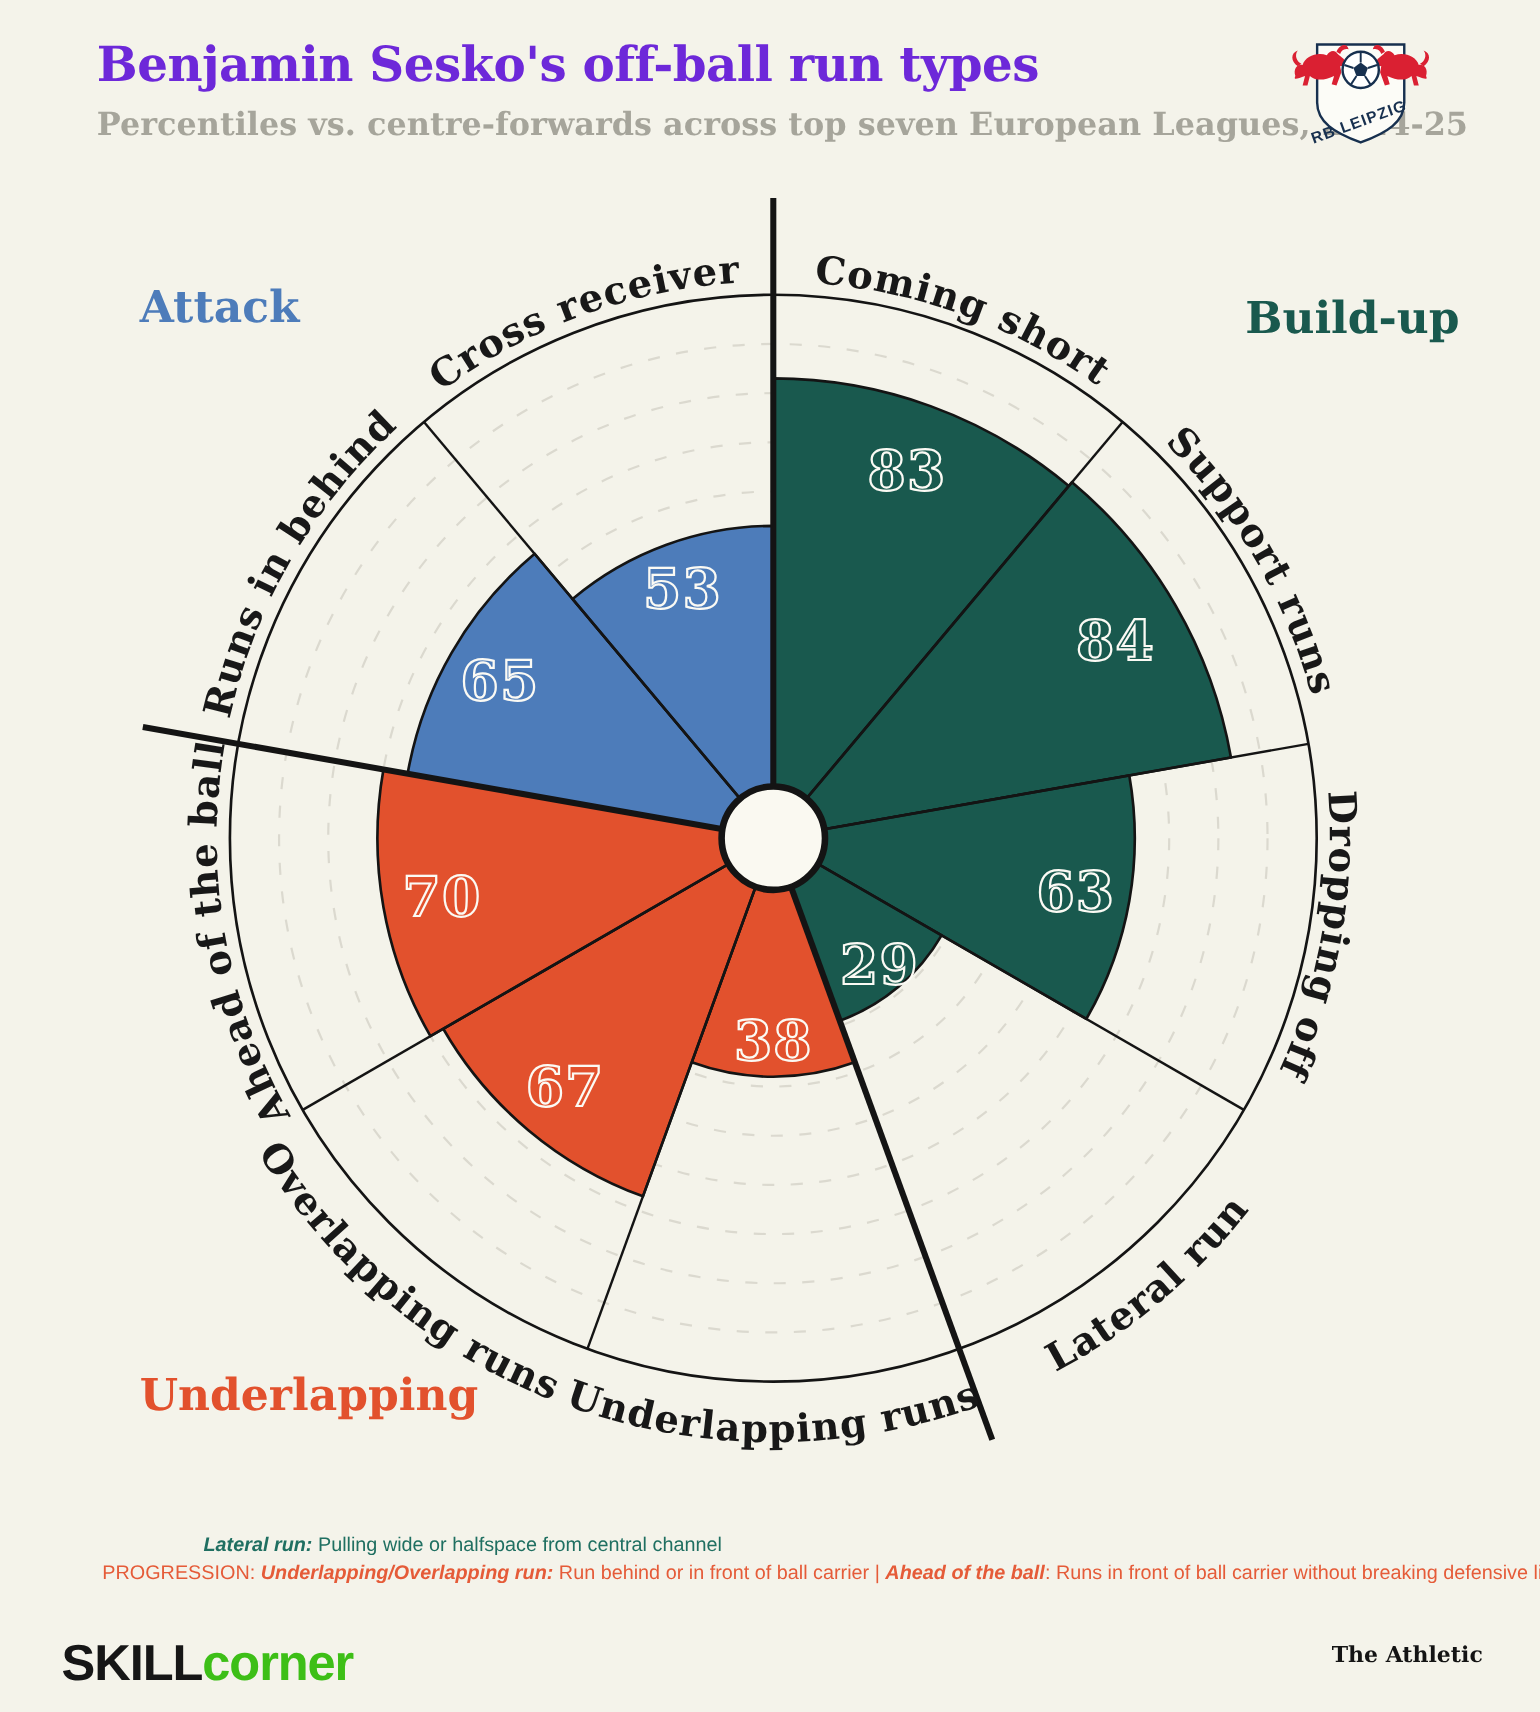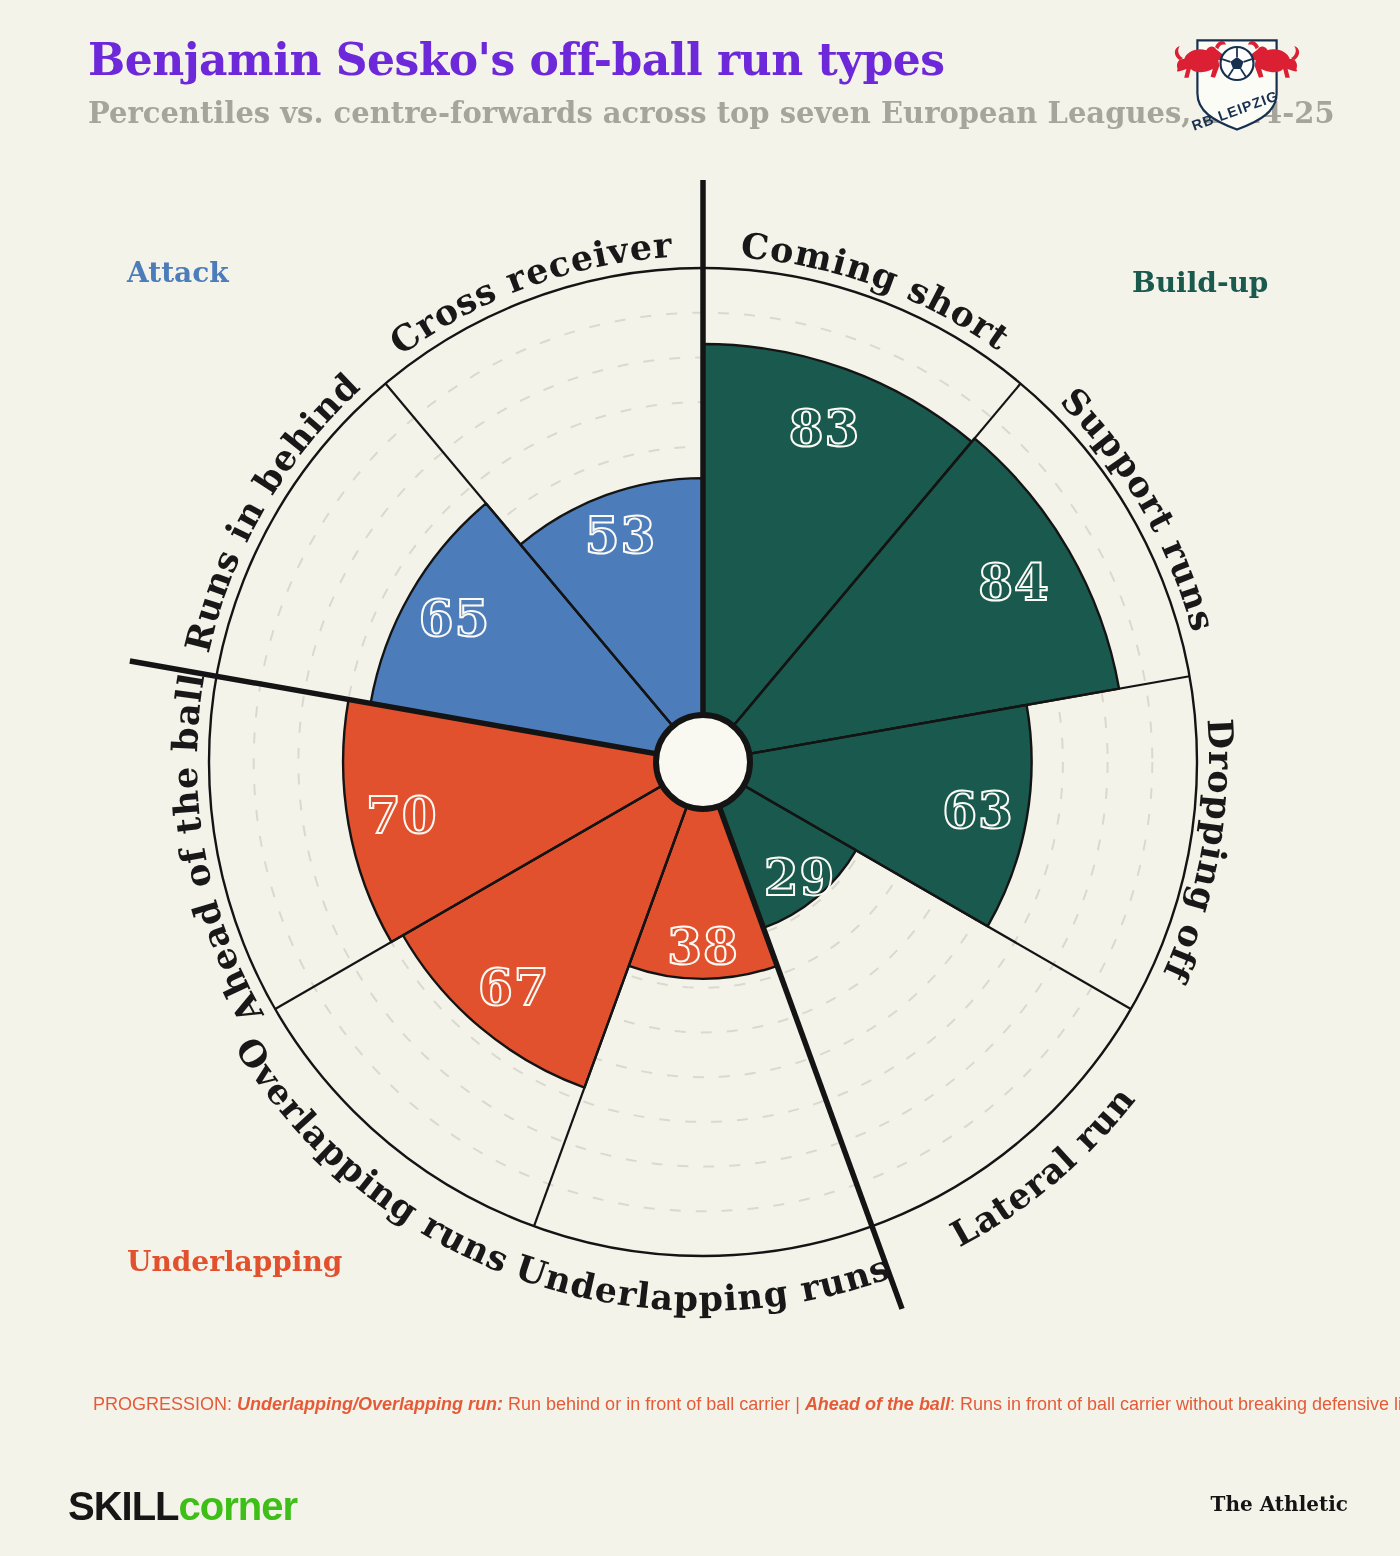--- a/index.html
+++ b/index.html
@@ -10,34 +10,34 @@
   .abs{position:absolute;}
   .title{
     left:88px;top:34px;font-size:44px;font-weight:700;color:#6d28d9;
     letter-spacing:-0.5px;
   }
   .subtitle{
     left:88px;top:96px;font-size:29px;font-weight:700;color:#a6a59b;
   }
   .badge{left:1170px;top:14px;width:134px;height:132px;}
   #chart-svg{left:0;top:0;width:1400px;height:1556px;}
-  .cat-label{font-size:28px;font-weight:700;}
+  .cat-label{font-size:40px;font-weight:700;}
   .cat-attack{left:127px;top:256px;}
   .cat-buildup{left:1132px;top:266px;}
   .cat-progression{left:127px;top:1245px;}
   .legend{
     left:93px;top:1392px;width:1270px;
     font-family:"Liberation Sans",sans-serif;font-size:18px;line-height:25px;
   }
   .legend-line{white-space:nowrap;}
   .legend-line.indent{padding-left:92px;}
   .legend-line .em{font-weight:bold;font-style:italic;}
   .skillcorner{
-    left:68px;top:1484px;font-family:"Liberation Sans",sans-serif;
-    font-size:40px;font-weight:800;letter-spacing:-1px;white-space:nowrap;
+    left:56px;top:1484px;font-family:"Liberation Sans",sans-serif;
+    font-size:46px;font-weight:800;letter-spacing:-1px;white-space:nowrap;
   }
   .sc-skill{color:#161616;}
   .sc-corner{color:#3dbf17;}
   .athletic{
     right:52px;top:1492px;font-size:20px;font-weight:700;color:#141414;
     white-space:nowrap;
   }
 </style>
 </head>
 <body>
@@ -130,19 +130,20 @@
     <text font-family="&quot;DejaVu Serif&quot;,serif" font-size="35" font-weight="bold" fill="#181818" letter-spacing="1"><textPath href="#labelpath6" xlink:href="#labelpath6" startOffset="50%" text-anchor="middle">Ahead of the ball</textPath></text>
     <text font-family="&quot;DejaVu Serif&quot;,serif" font-size="35" font-weight="bold" fill="#181818" letter-spacing="1"><textPath href="#labelpath7" xlink:href="#labelpath7" startOffset="50%" text-anchor="middle">Runs in behind</textPath></text>
     <text font-family="&quot;DejaVu Serif&quot;,serif" font-size="35" font-weight="bold" fill="#181818" letter-spacing="1"><textPath href="#labelpath8" xlink:href="#labelpath8" startOffset="50%" text-anchor="middle">Cross receiver</textPath></text>
   </svg>
 
 <div class="abs cat-label cat-attack" style="color: rgb(77, 124, 186);">Attack</div>
 <div class="abs cat-label cat-buildup" style="color: rgb(25, 89, 78);">Build-up</div>
 <div class="abs cat-label cat-progression" style="color: rgb(226, 81, 45);">Underlapping</div>
 
 <div class="abs legend" id="legend">
+    <div class="legend-line indent" style="color: rgb(31, 111, 97);"><span class="em">Lateral run:</span><span> Pulling wide or halfspace from central channel</span></div>
     <div class="legend-line" style="color: rgb(229, 91, 56);"><span>PROGRESSION: </span><span class="em">Underlapping/Overlapping run:</span><span> Run behind or in front of ball carrier | </span><span class="em">Ahead of the ball</span><span>: Runs in front of ball carrier without breaking defensive line</span></div>
   </div>
 
 <div class="abs skillcorner">
   <span class="sc-skill">SKILL</span><span class="sc-corner">corner</span>
 </div>
 <div class="abs athletic">The Athletic</div>
 
 </body></html>

